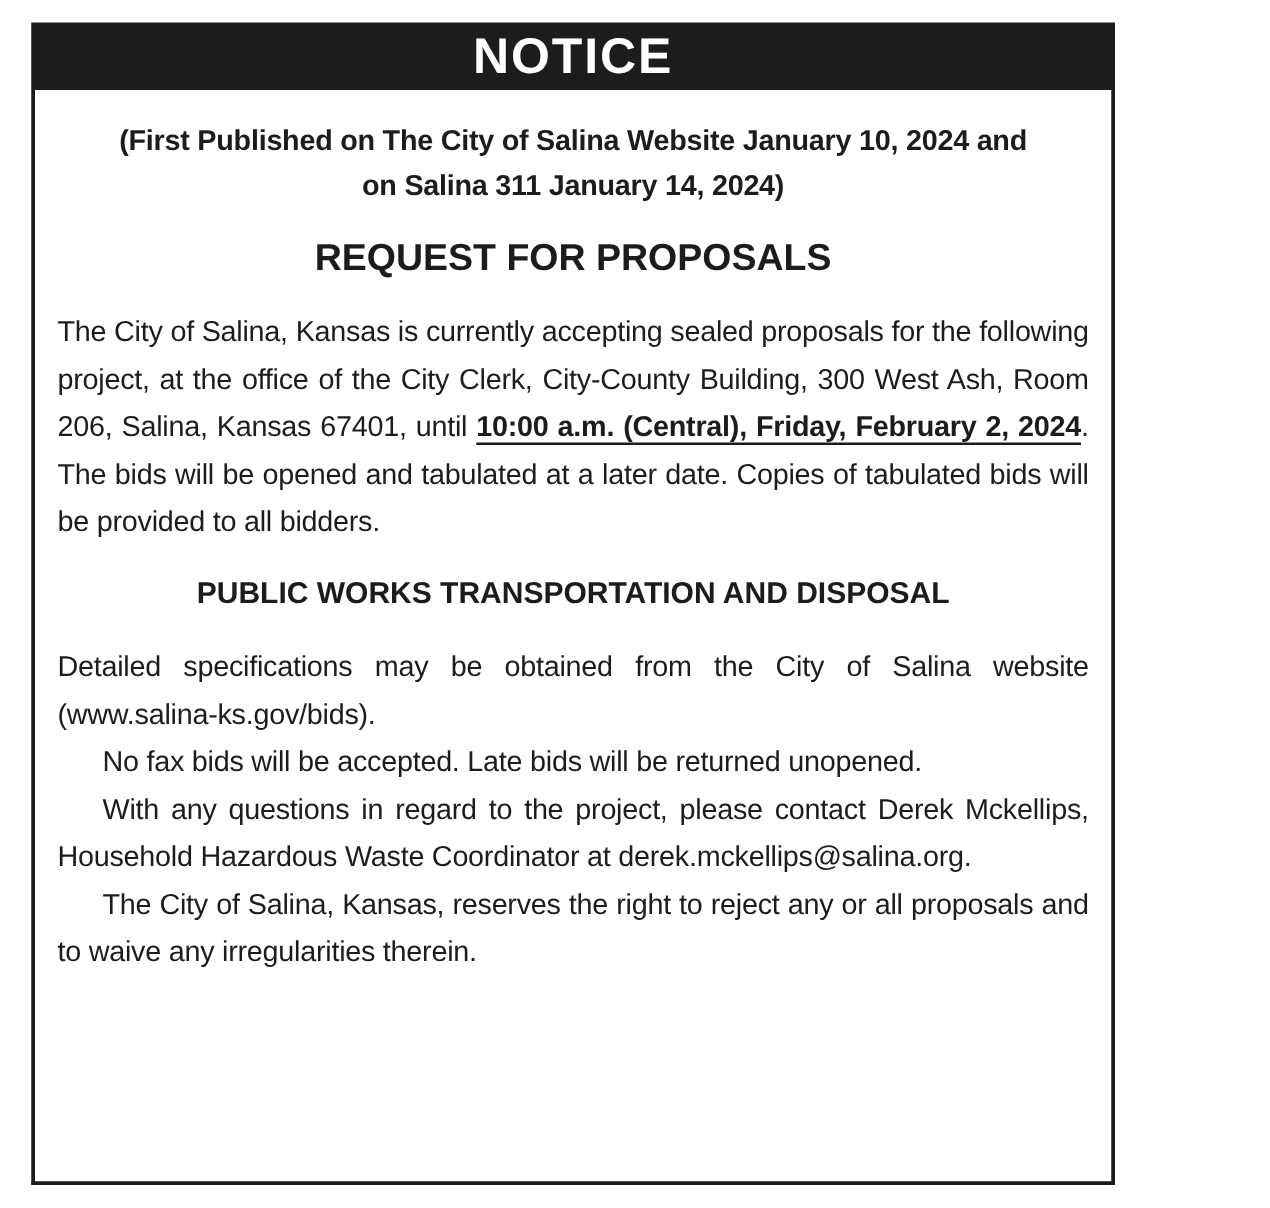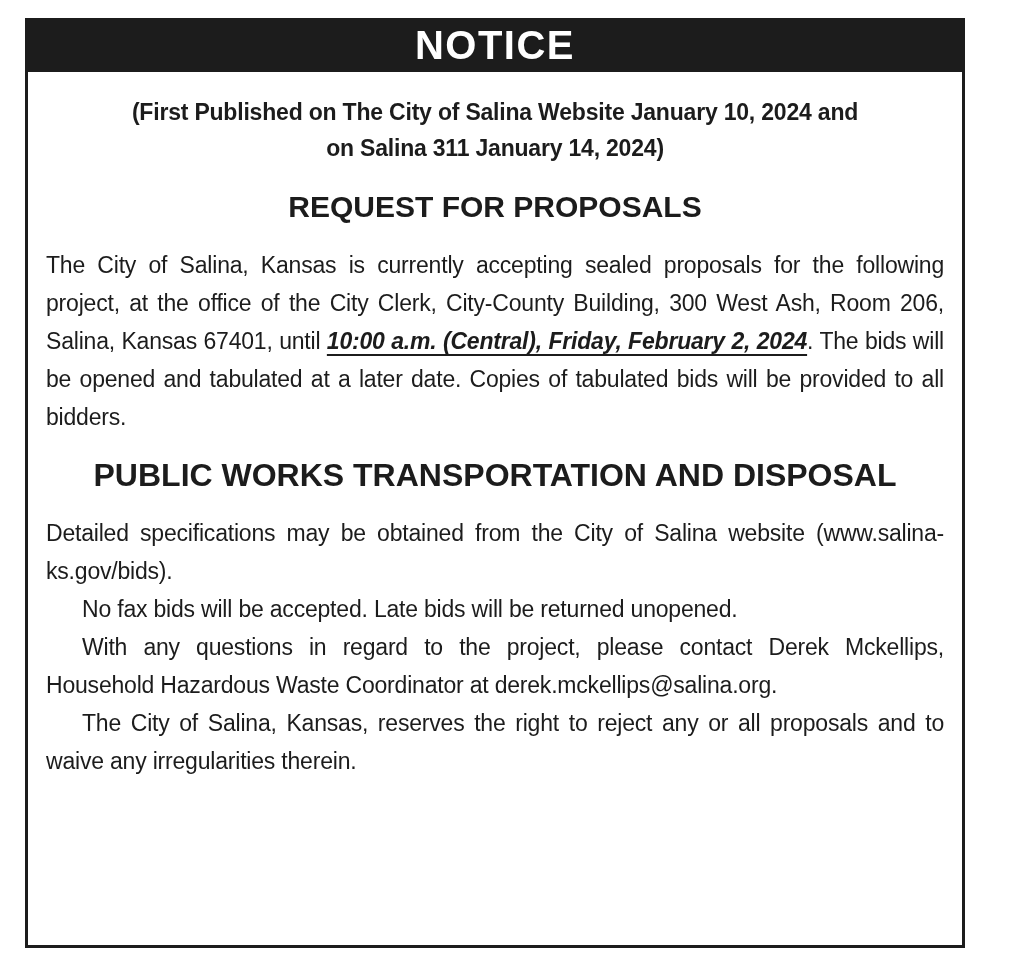--- a/index.html
+++ b/index.html
@@ -12,21 +12,21 @@
     height: 966px;
     position: relative;
     font-family: "Liberation Sans", "DejaVu Sans", sans-serif;
     color: #1c1c1c;
     font-stretch: condensed;
   }
   .notice-box {
     position: absolute;
     left: 25px;
     top: 18px;
-    width: 940px;
+    width: 867px;
   }
   .banner {
     background: #1c1c1c;
     height: 54px;
     display: flex;
     align-items: center;
     justify-content: center;
   }
   .banner-title {
     color: #ffffff;
@@ -59,26 +59,25 @@
     font-weight: 700;
     letter-spacing: 0;
   }
   .intro { margin: 22px 0 0 0; }
   .justify { text-align: justify; }
   .deadline {
     font-weight: 700;
     text-decoration: underline;
     text-decoration-thickness: 2px;
     text-underline-offset: 5px;
-    font-style: italic;
   }
   .project-heading {
     margin: 20px 0 0 0;
     text-align: center;
-    font-size: 32px;
+    font-size: 24px;
     font-weight: 700;
     line-height: 38px;
     letter-spacing: 0;
   }
   .heading-line { display: block; }
   .details { margin: 20px 0 0 0; }
   .para { margin: 0; }
   .indent { text-indent: 36px; }
   .signature {
     text-align: right;

